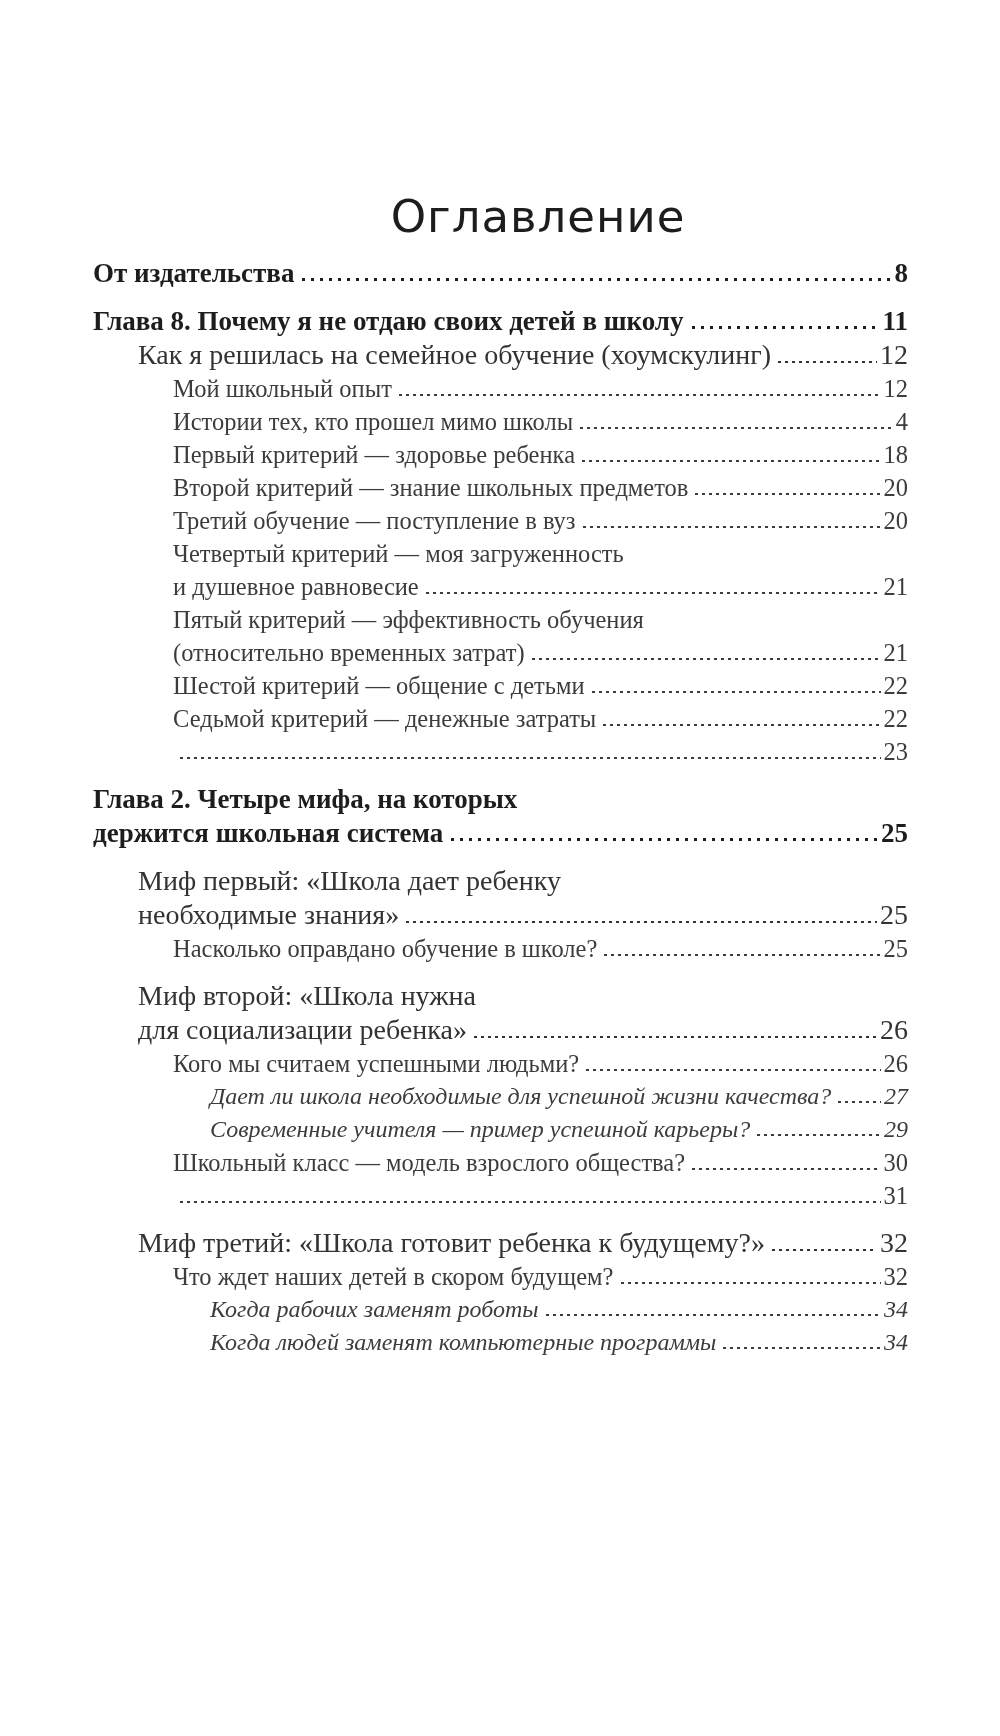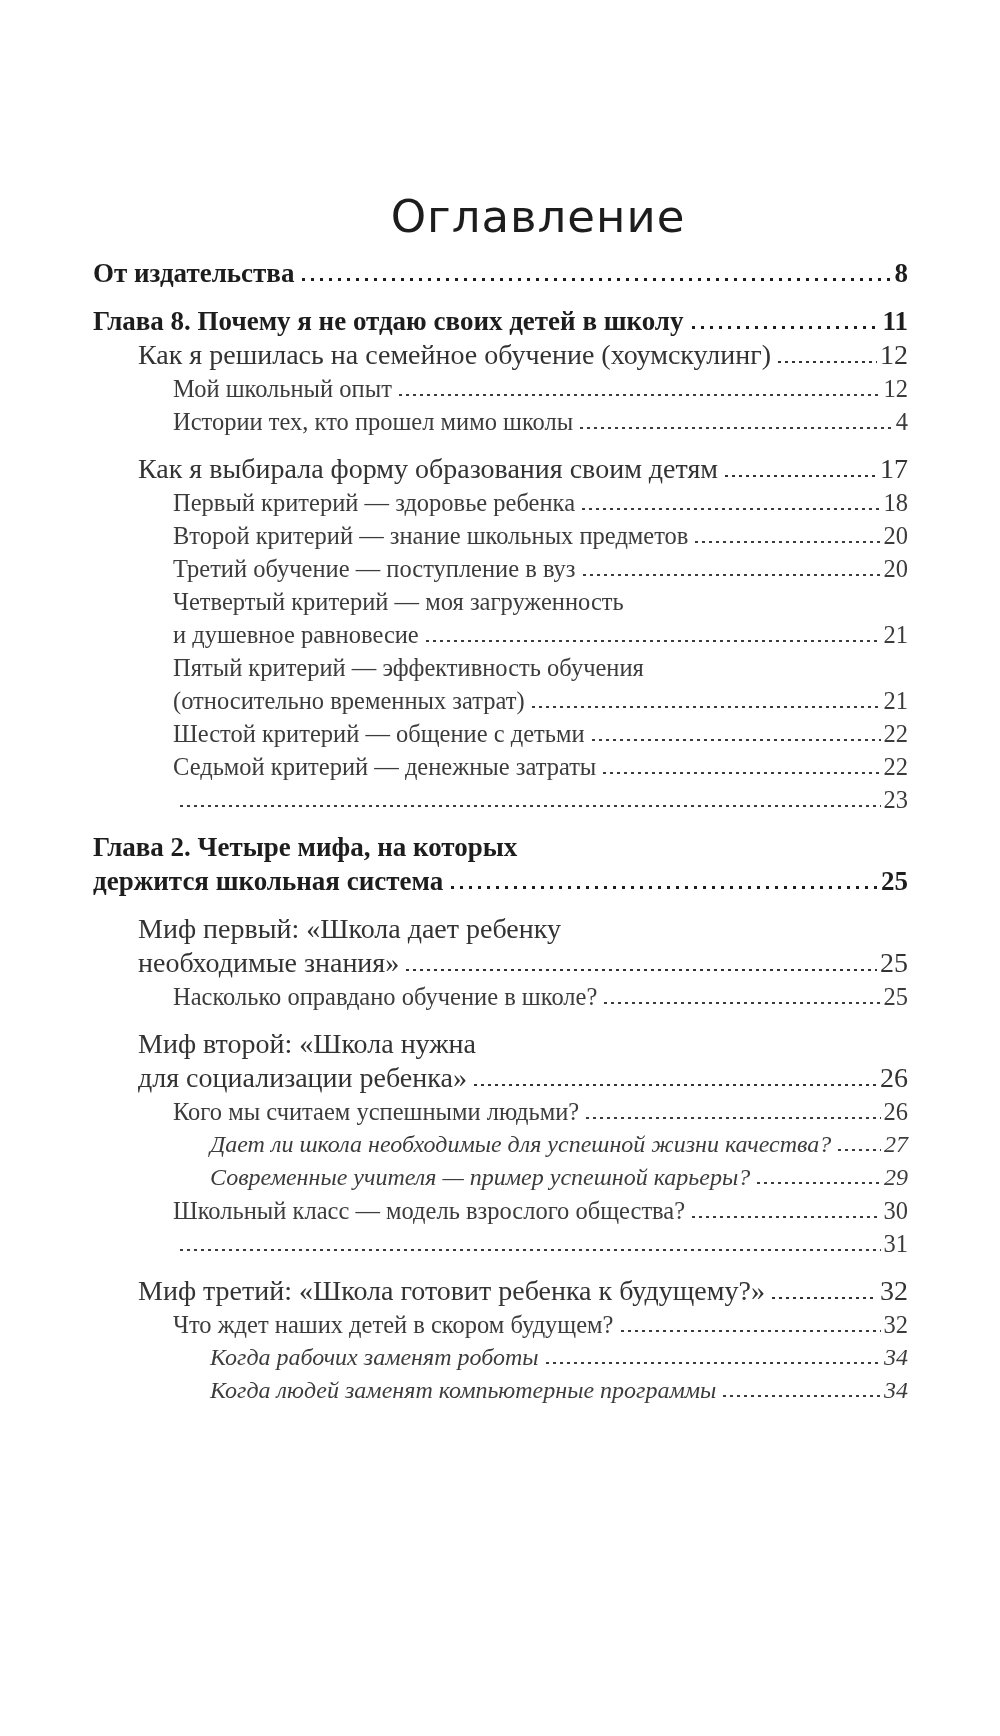--- a/index.html
+++ b/index.html
@@ -103,25 +103,20 @@
       <div class="row l3">
         <span>Мой школьный опыт</span>
         <span class="leader"></span>
         <span class="pg">12</span>
       </div>
       <div class="row l3">
         <span>Истории тех, кто прошел мимо школы</span>
         <span class="leader"></span>
         <span class="pg">4</span>
       </div>
-      <div class="row l2 section-start">
-        <span>Как я выбирала форму образования своим детям</span>
-        <span class="leader"></span>
-        <span class="pg">17</span>
-      </div>
       <div class="row l3">
         <span>Первый критерий — здоровье ребенка</span>
         <span class="leader"></span>
         <span class="pg">18</span>
       </div>
       <div class="row l3">
         <span>Второй критерий — знание школьных предметов</span>
         <span class="leader"></span>
         <span class="pg">20</span>
       </div>

